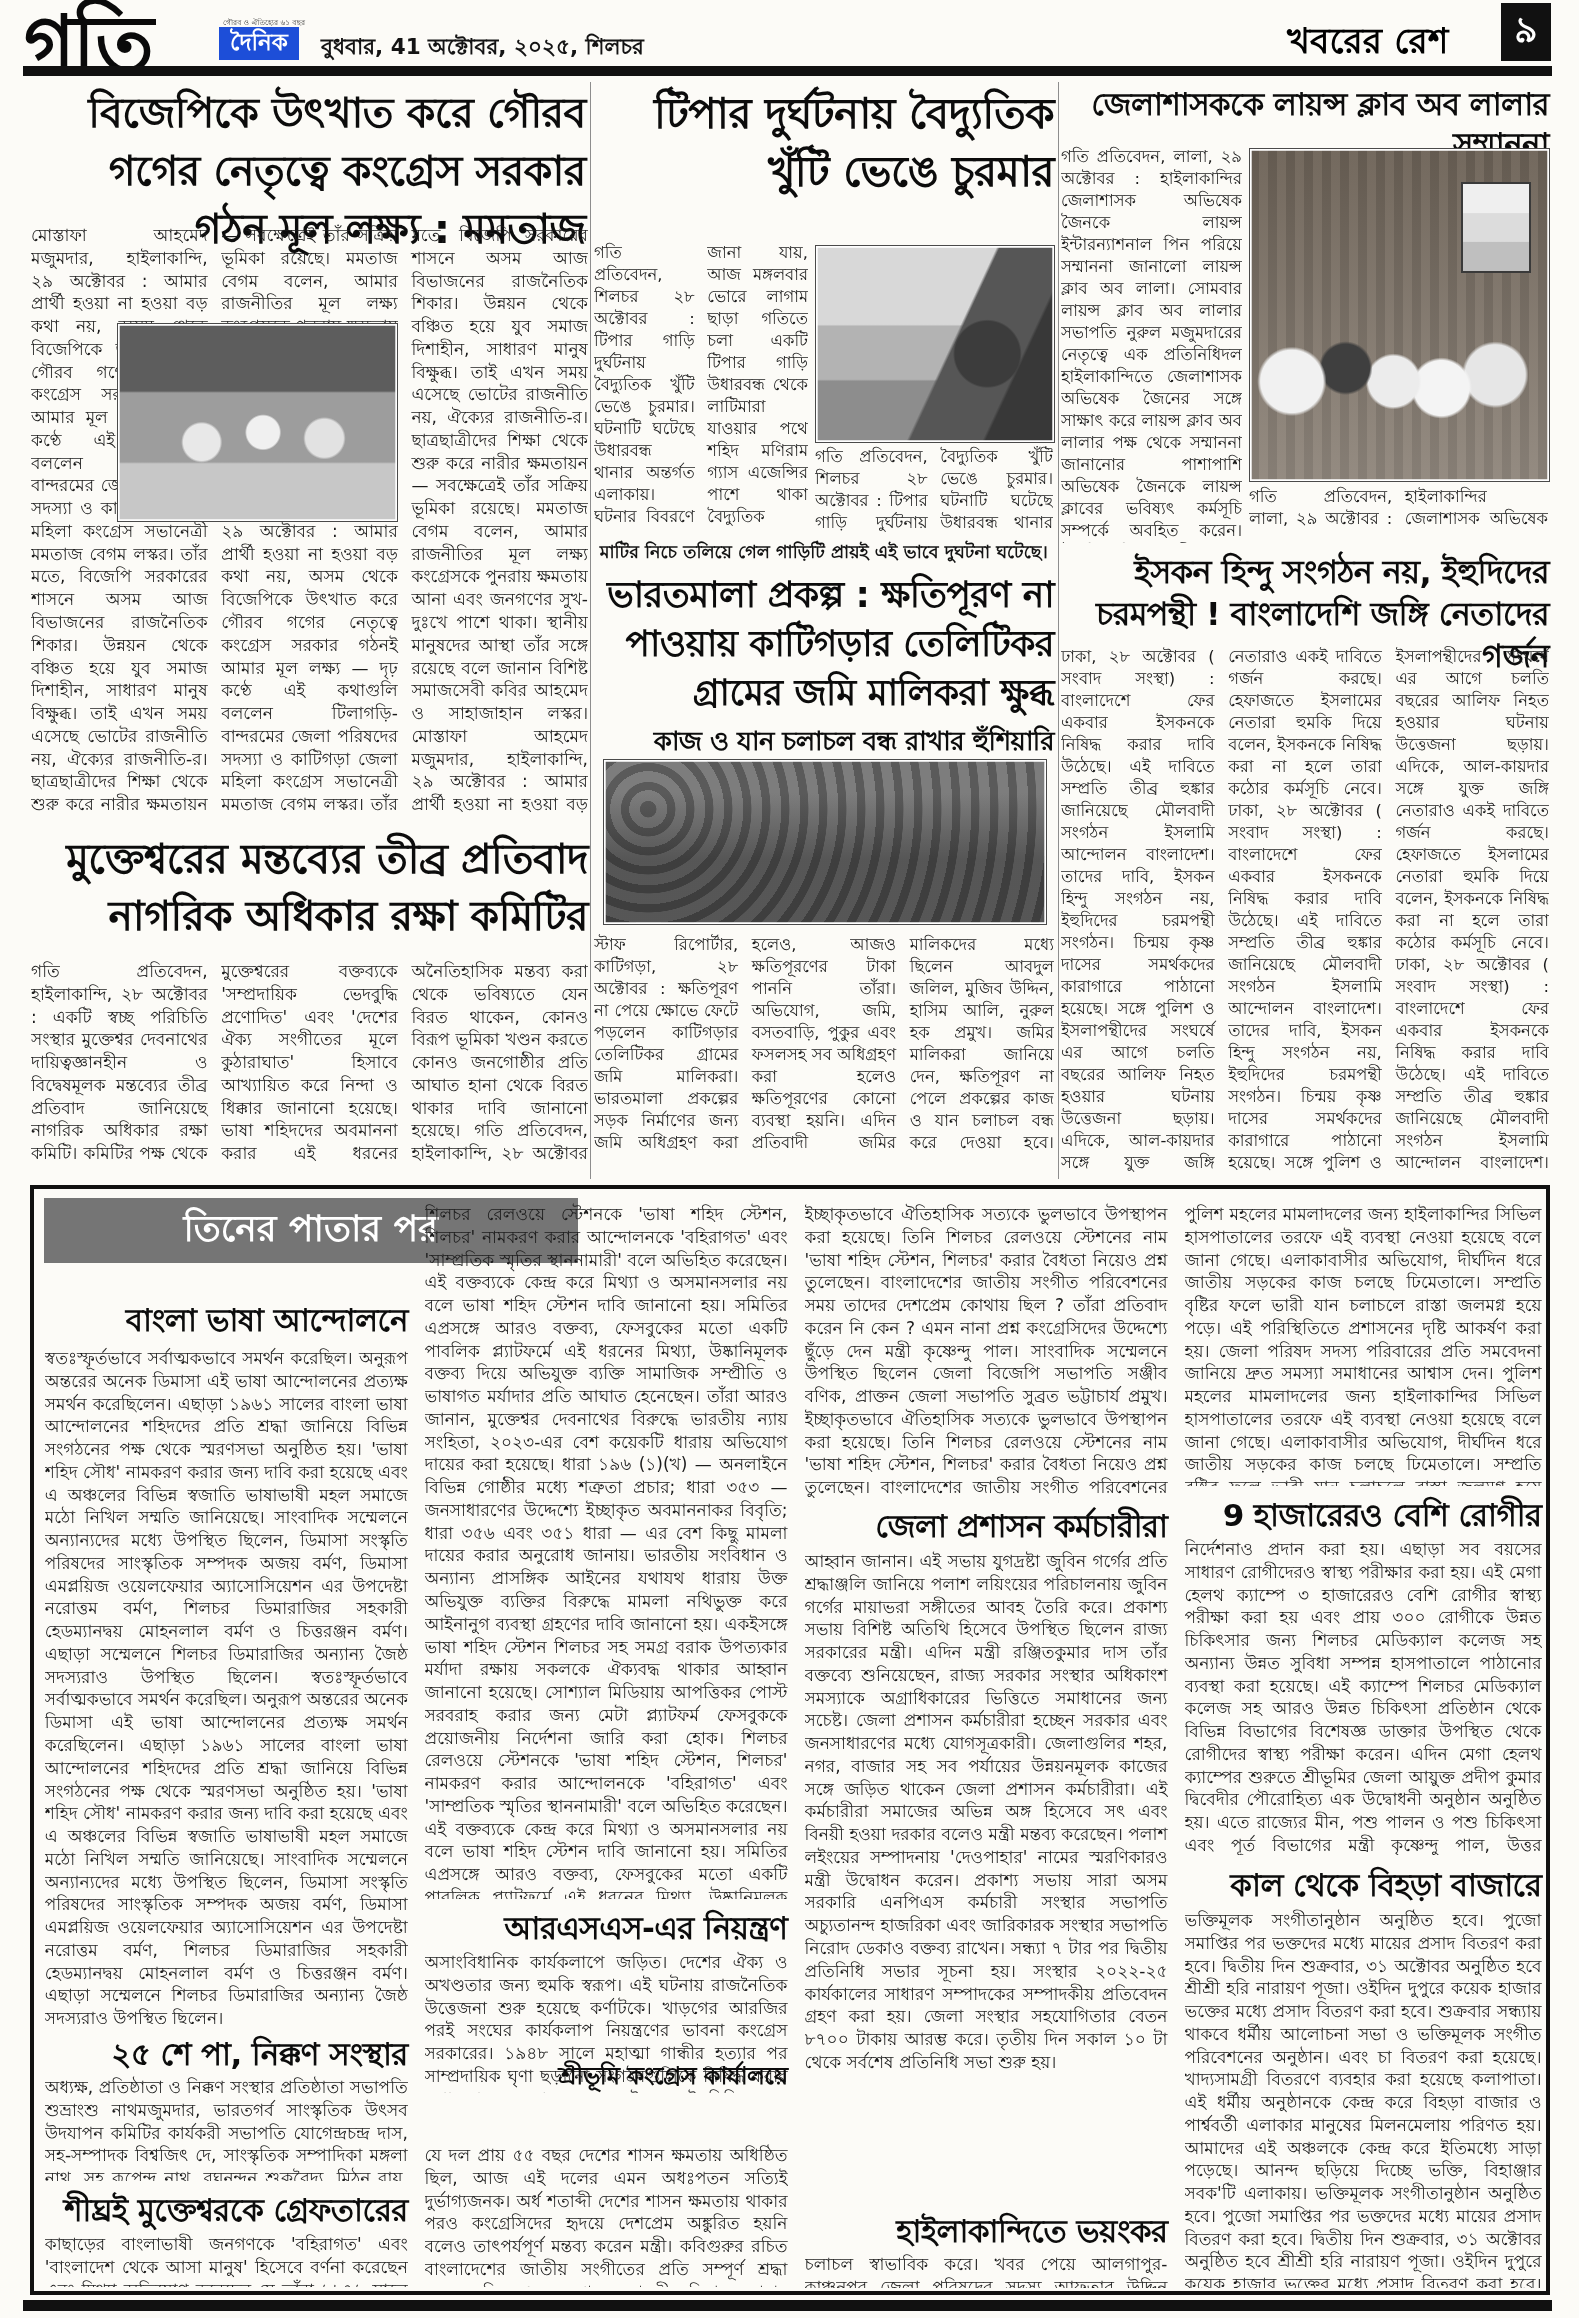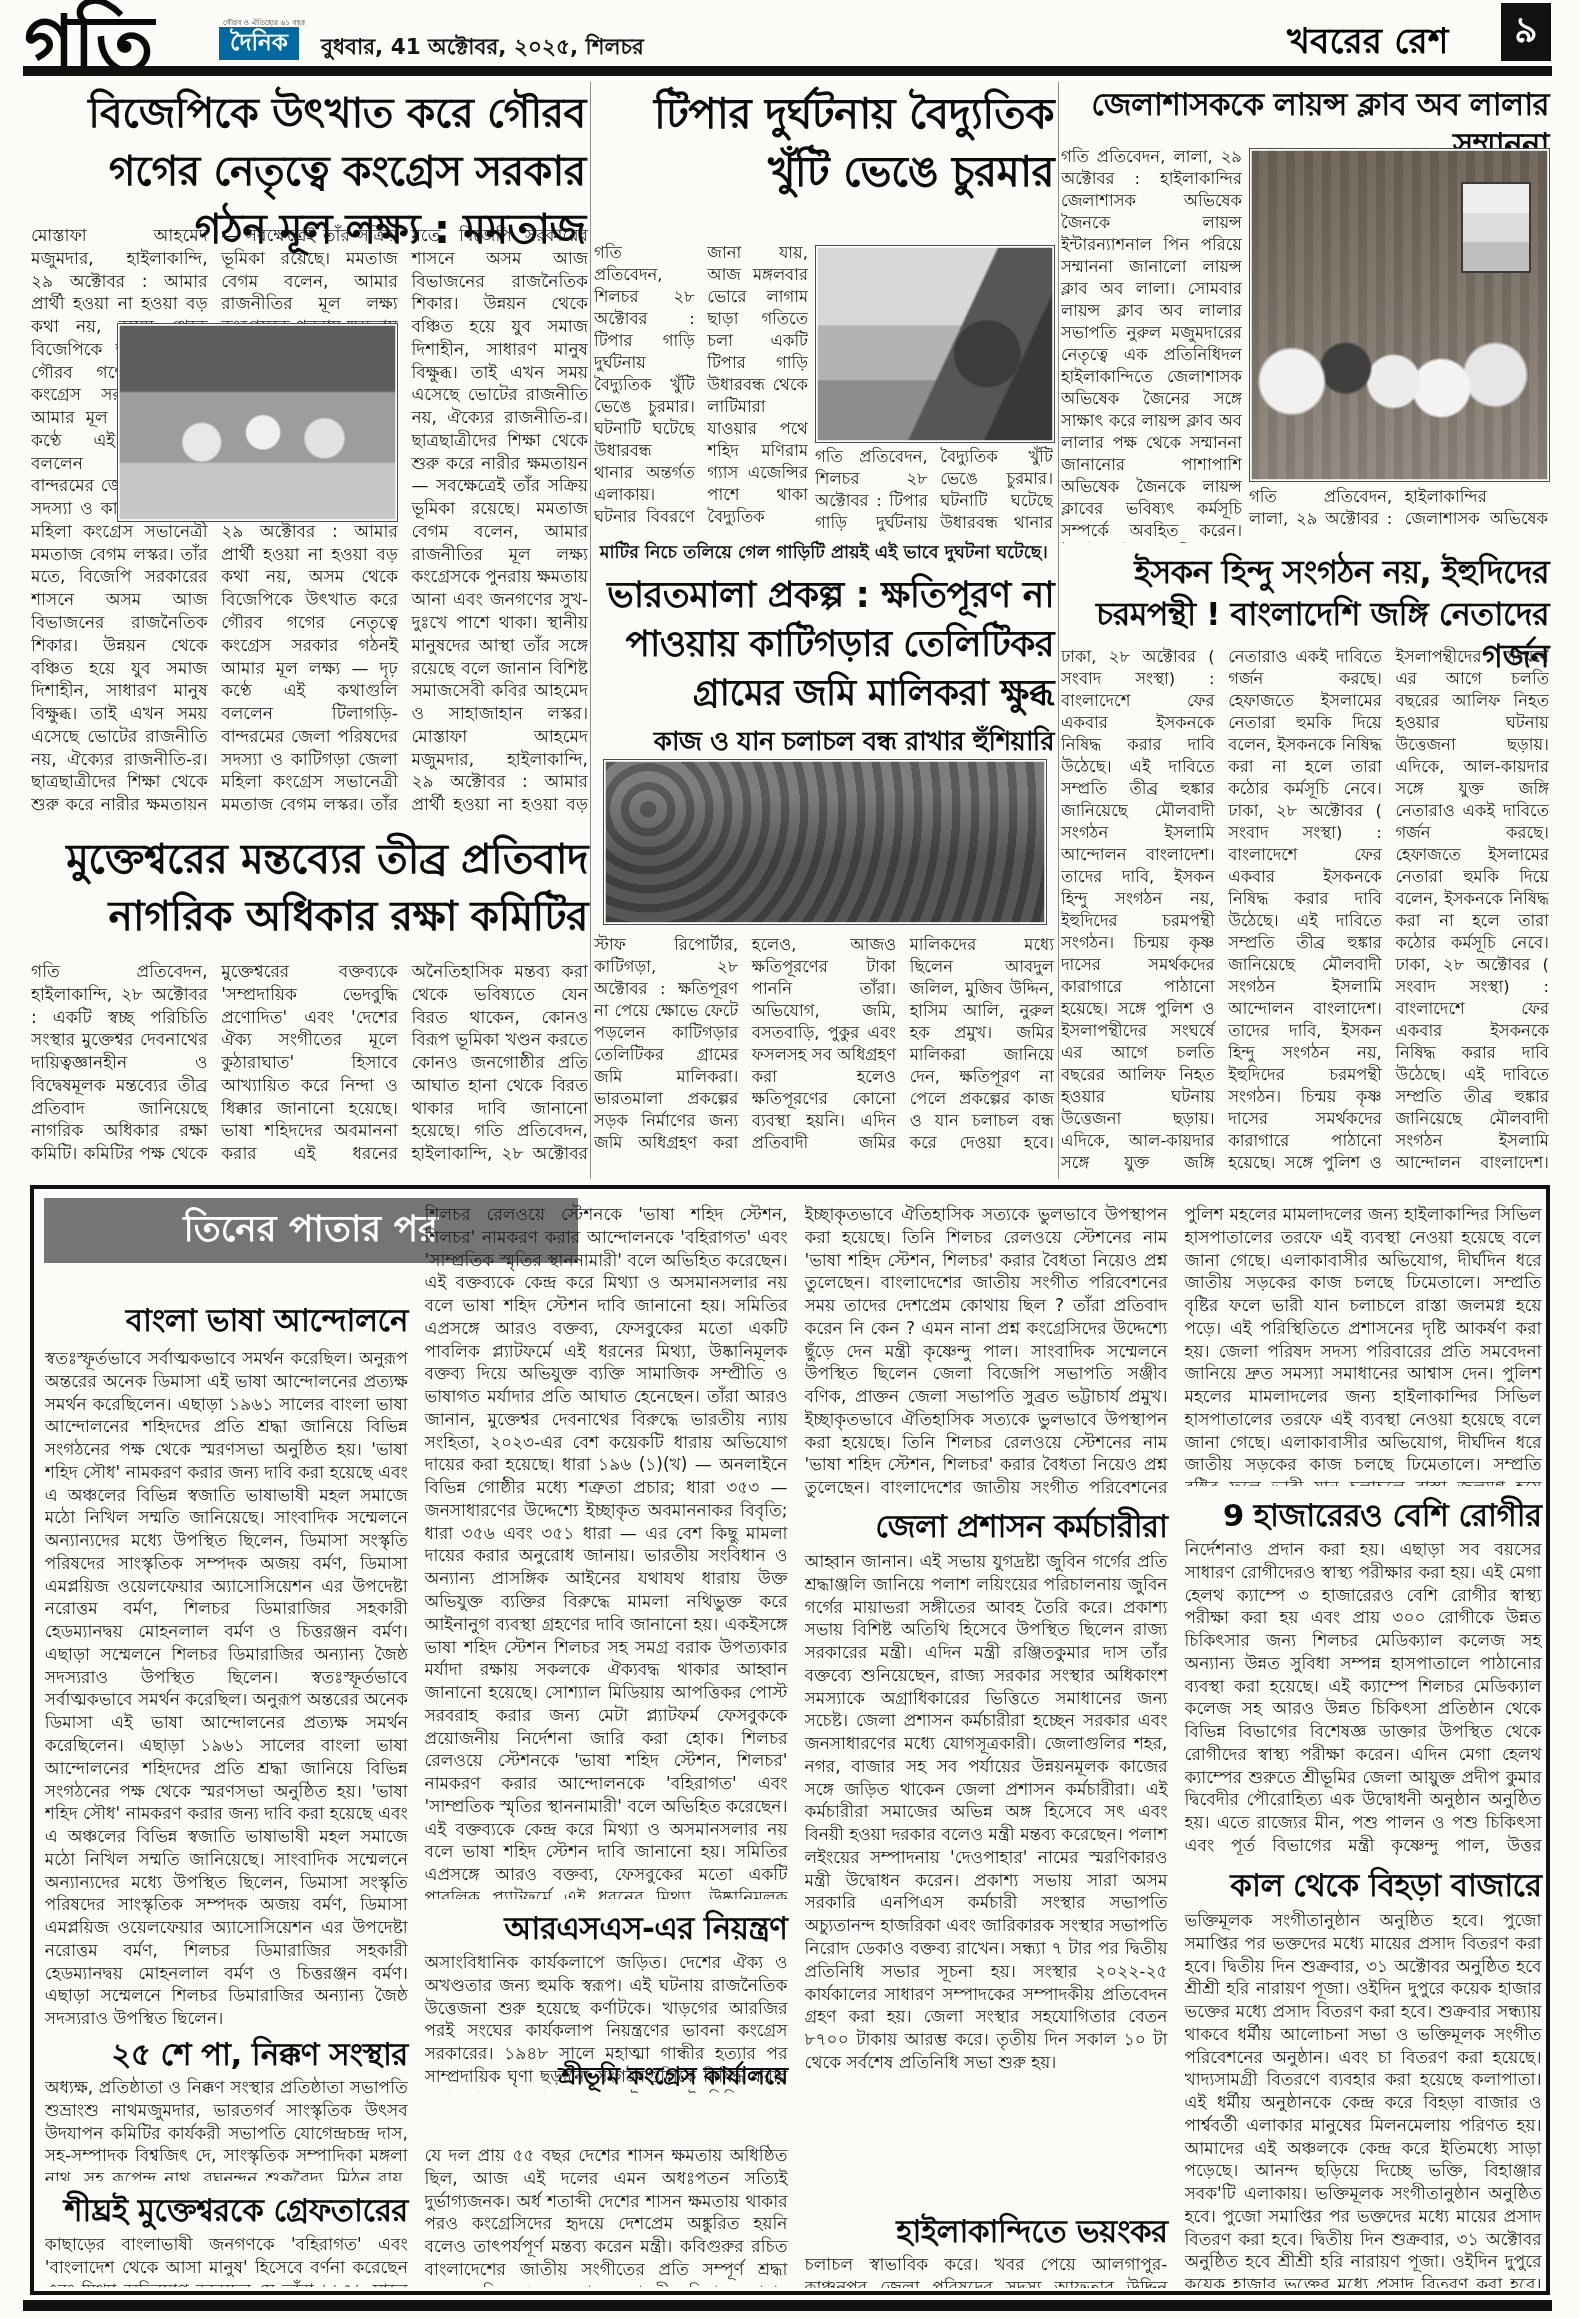--- a/index.html
+++ b/index.html
@@ -28,21 +28,21 @@
       radial-gradient(circle at 32% 66%, #3f3f3f 0 8%, transparent 9%),
       radial-gradient(circle at 48% 70%, #ececec 0 9%, transparent 10%),
       radial-gradient(circle at 64% 72%, #f4f4f4 0 9%, transparent 10%),
       radial-gradient(circle at 82% 68%, #e6e6e6 0 9%, transparent 10%),
       linear-gradient(0deg, rgba(255,255,255,.18), rgba(0,0,0,.08)),
       repeating-linear-gradient(90deg,#6c6257 0 9px,#7d7266 9px 18px);}
   .flag-frame{position:absolute;right:6%;top:10%;width:22%;height:26%;
       background:linear-gradient(180deg,#efefef 0 33%,#dcdcdc 34% 66%,#bfbfbf 67% 100%);
       border:2.3px solid #3a3a3a;}
   .vrule{width:1.1px;background:#8d8d8d;}
-  .masthead-red{background:#0369a1;color:#fff;font-weight:700;display:flex;align-items:center;justify-content:center;font-family:Liberation Mono, monospace;}
+  .masthead-red{background:#1d4ed8;color:#fff;font-weight:700;display:flex;align-items:center;justify-content:center;font-family:Liberation Mono, monospace;}
   .banner{background:#757575;color:#fff;font-weight:700;display:flex;align-items:center;justify-content:center;}
   .caption{font-weight:700;font-size:17.6px;color:#141414;}
 </style>
 </head>
 <body>
 
 <div class="page">
 
   <div class="abs" style="left:0;top:0;width:1580px;height:77px;">
     <div class="abs" style="left:24px;top:-16px;font-size:78px;font-weight:700;color:#0a0a0a;letter-spacing:-2.3px;">গতি</div>

